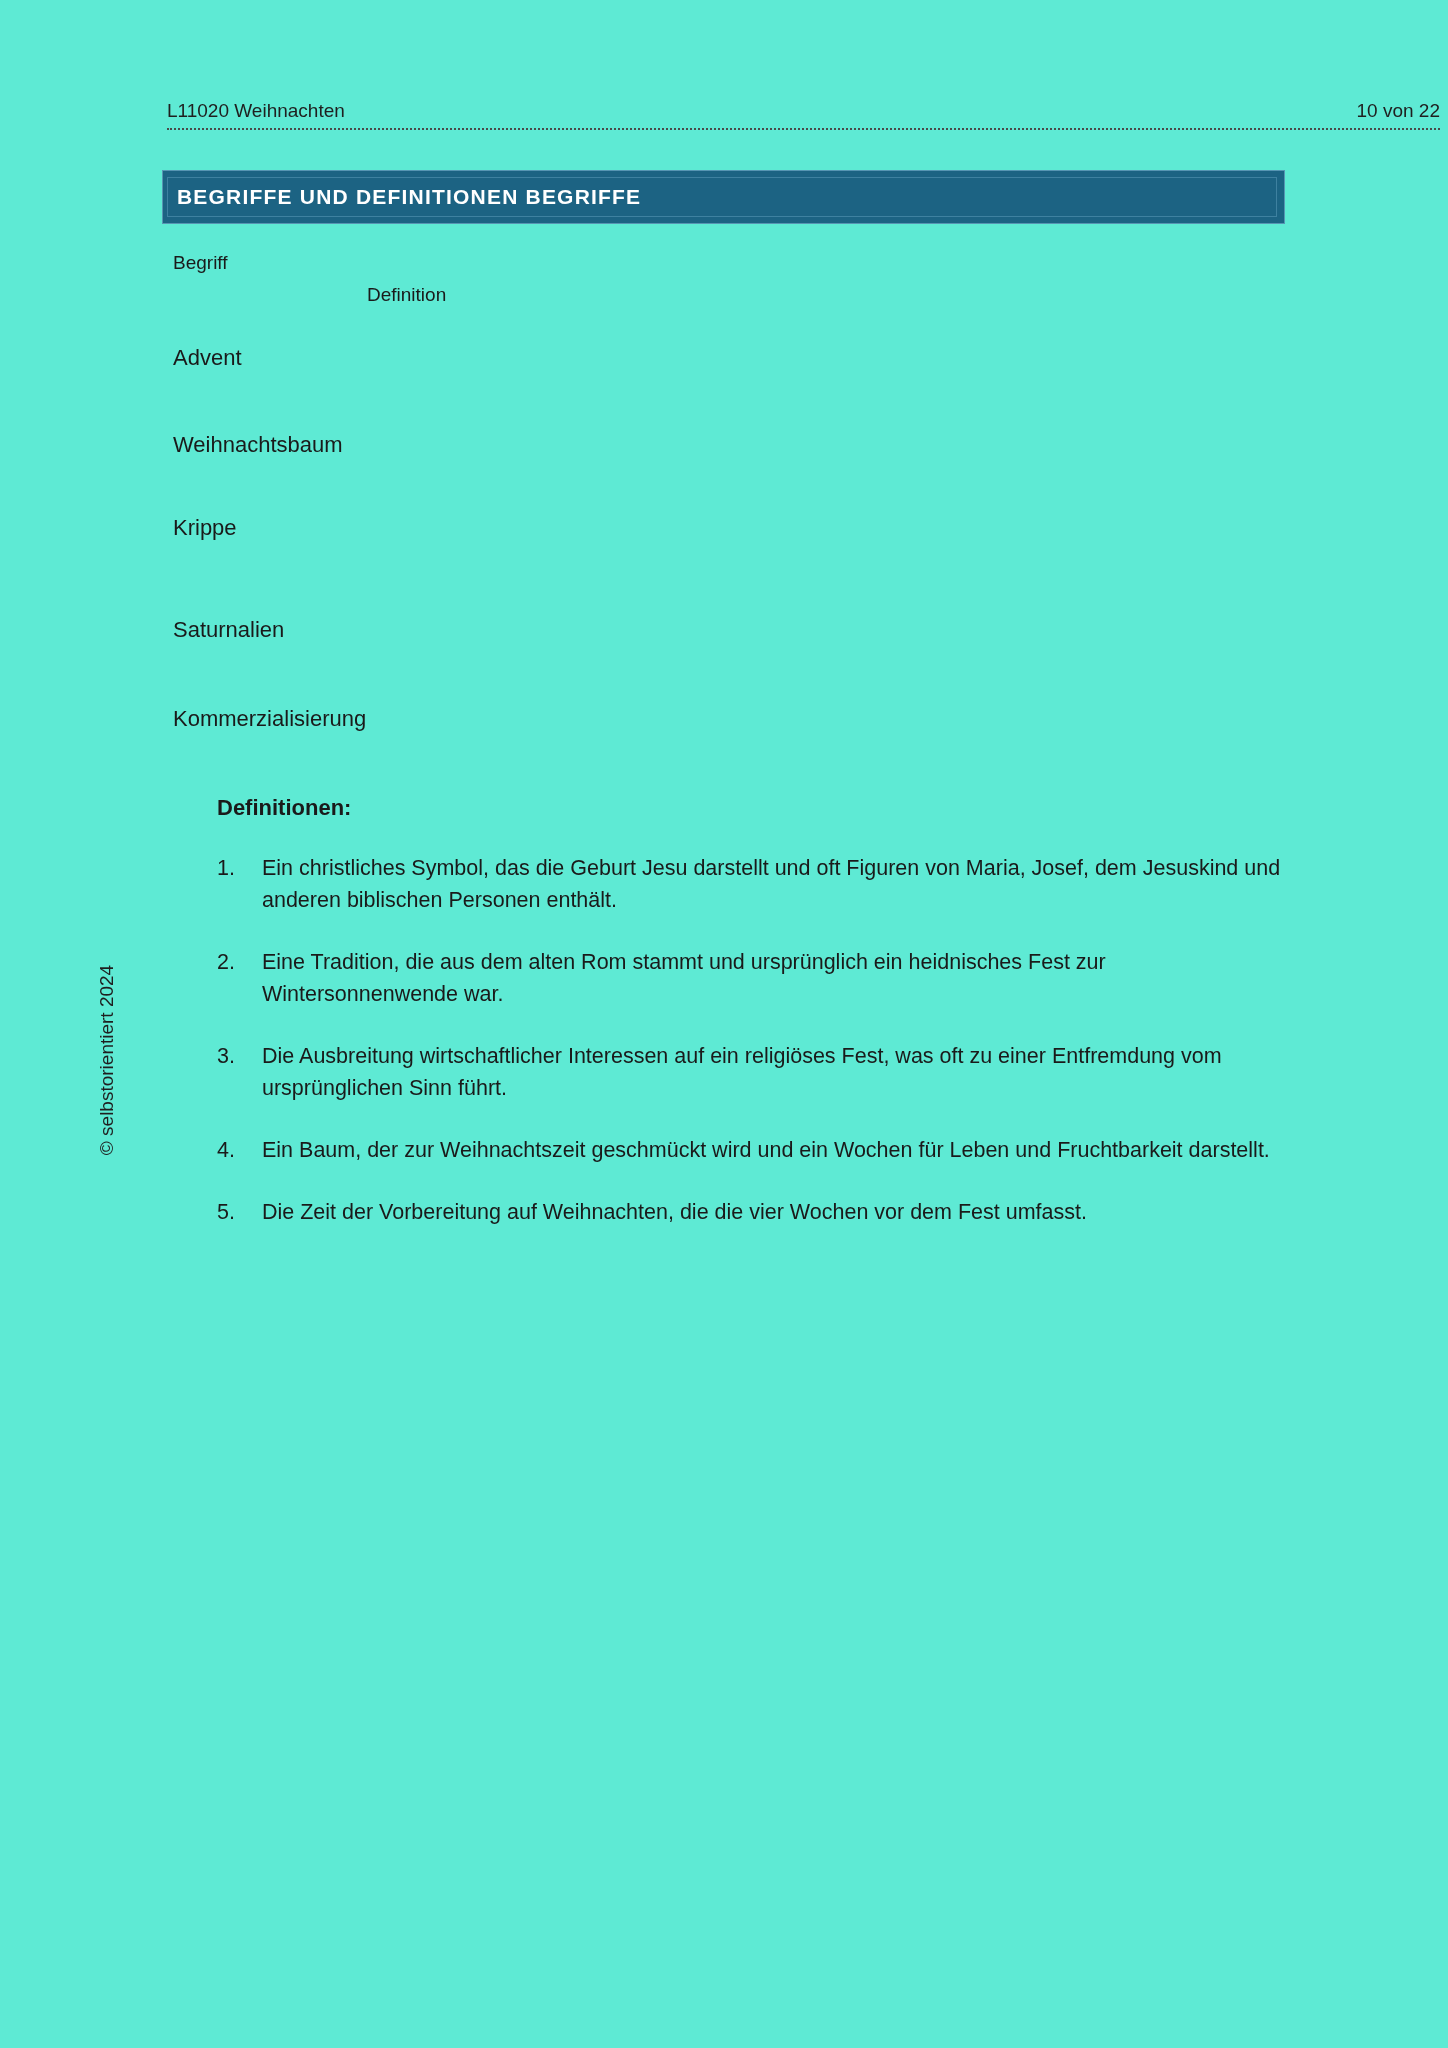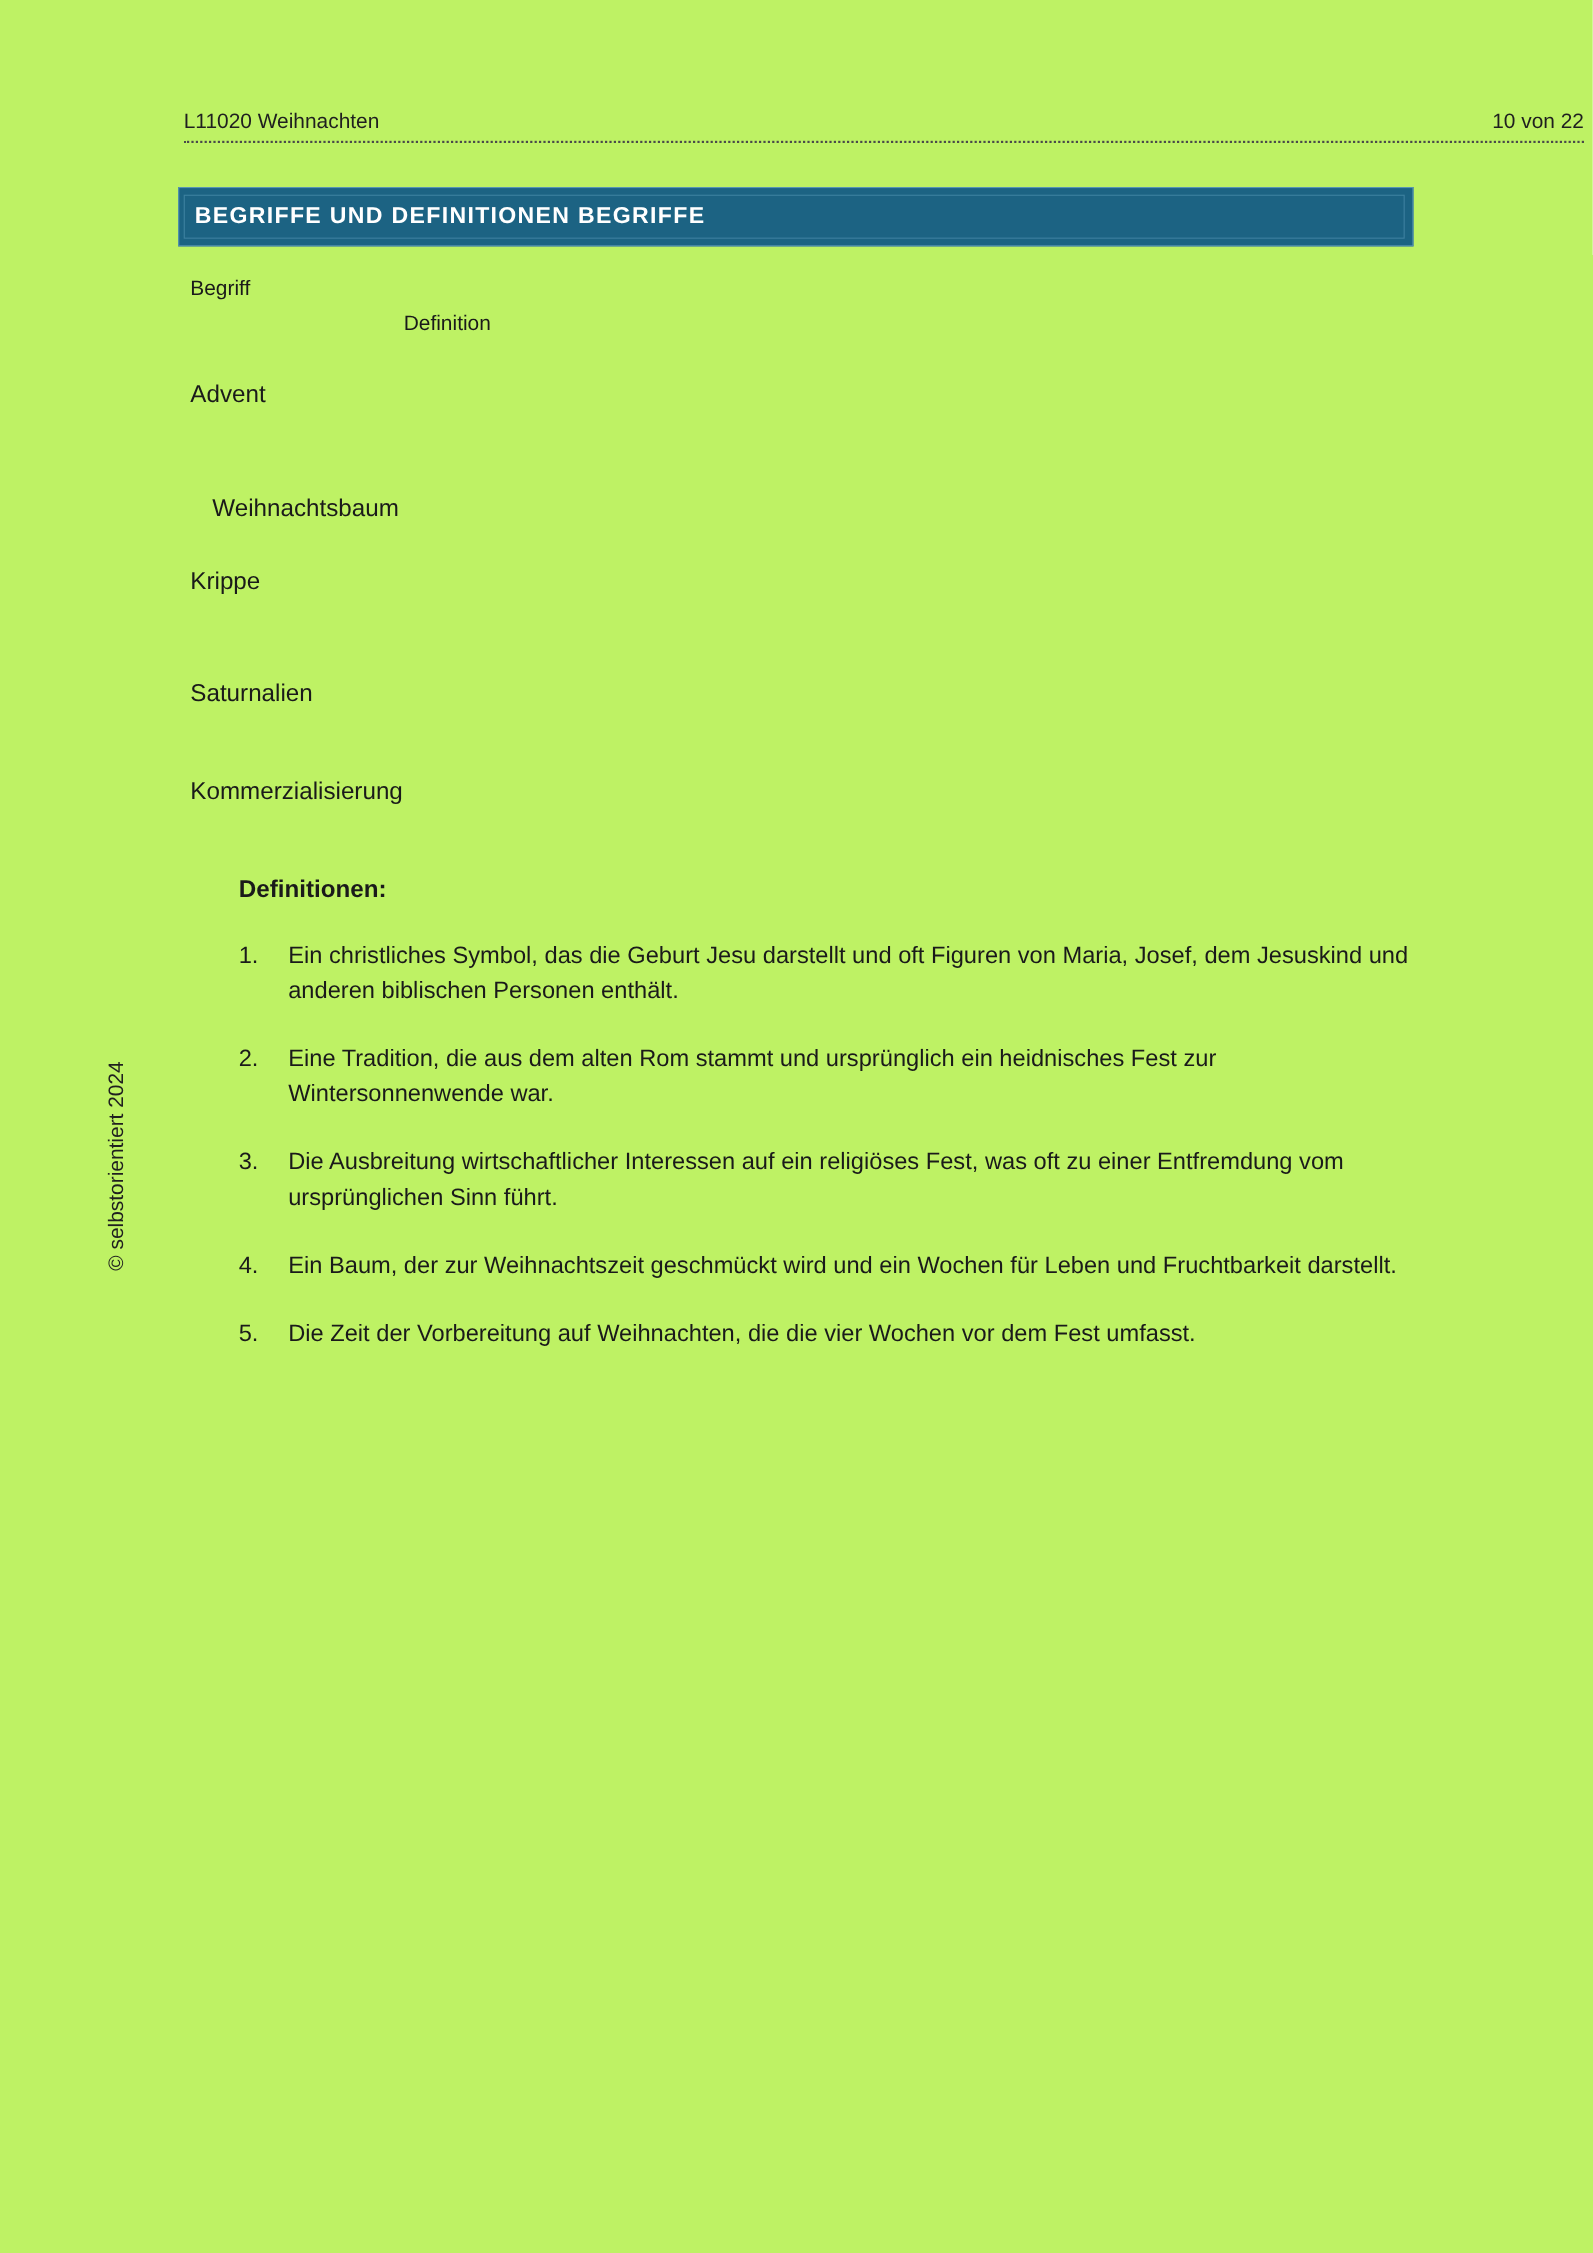--- a/index.html
+++ b/index.html
@@ -11,21 +11,21 @@
   *{margin:0;padding:0;box-sizing:border-box;}
   html,body{background:#ffffff;}
   body{
     font-family:"Liberation Sans", sans-serif;
     color:var(--text);
   }
   .page{
     position:relative;
     width:1448px;
     height:2048px;
-    background:#bef264;
+    background:#5eead4;
     overflow:hidden;
   }
   
   .header-row{
     position:absolute;
     left:167px;
     top:100px;
     width:1273px;
     display:flex;
     justify-content:space-between;
@@ -69,21 +69,21 @@
   }
   .col-header.term{left:173px;}
   .col-header.def{left:367px;margin-top:32px;}
   .term-item{
     position:absolute;
     left:173px;
     font-size:22px;
     line-height:26px;
   }
   .term-0{top:345px;}
-  .term-1{top:449px;margin-left:20px;}
+  .term-1{top:432px;}
   .term-2{top:503px;margin-top:12px;}
   .term-3{top:617px;}
   .term-4{top:706px;}
   
   .definitions-heading{
     position:absolute;
     left:173px;
     top:795px;
     font-weight:bold;
     font-size:22px;

